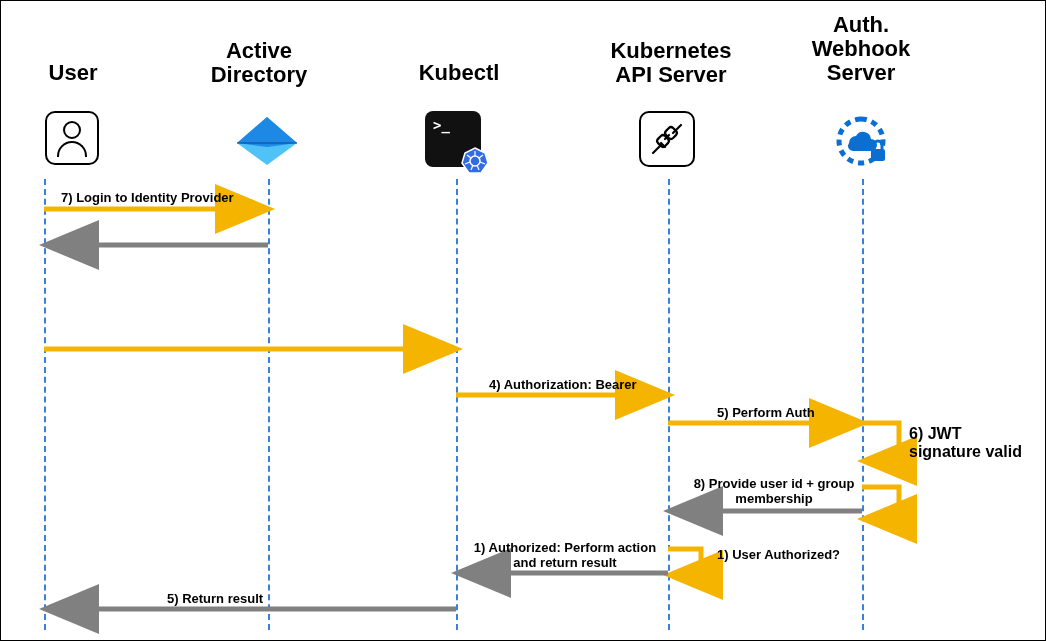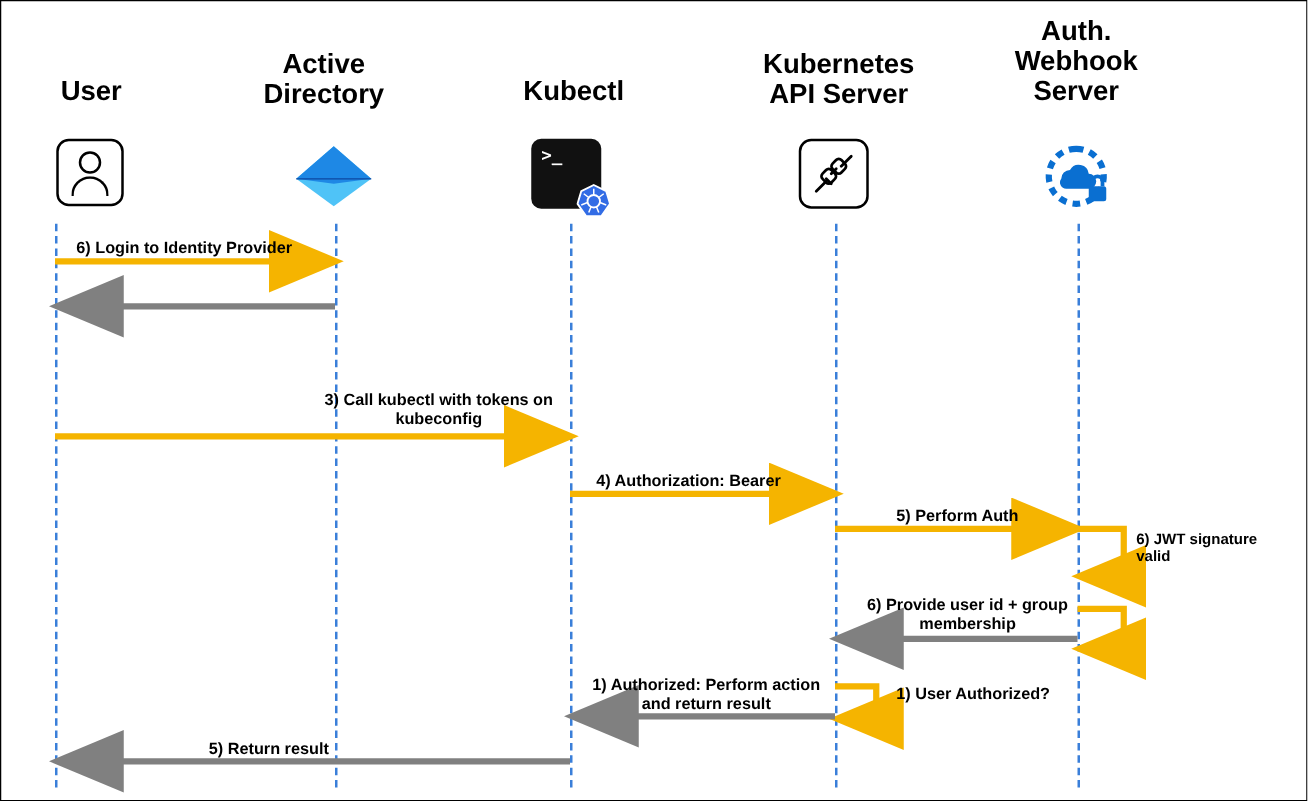--- a/index.html
+++ b/index.html
@@ -38,21 +38,21 @@
     position: absolute;
     font-size: 13px;
     font-weight: 600;
     color: #000;
     white-space: nowrap;
     text-align: center;
   }
   .msg.wrap { white-space: normal; line-height:1.15;}
   .side-note {
     position: absolute;
-    font-size: 12px;
+    font-size: 16px;
     font-weight: 600;
     color: #000;
     line-height: 1.15;
   }
   svg.diagram {
     position: absolute;
     left: 0;
     top: 0;
     width: 1046px;
     height: 641px;
@@ -217,23 +217,22 @@
 
     <line x1="861" y1="510" x2="672" y2="510" stroke="#808080" stroke-width="5" marker-end="url(#ah-gray)"></line>
 
     <path d="M667 548 L700 548 L700 574 L672 574" fill="none" stroke="#f5b400" stroke-width="5" marker-end="url(#ah-orange)"></path>
 
     <line x1="667" y1="572" x2="460" y2="572" stroke="#808080" stroke-width="5" marker-end="url(#ah-gray)"></line>
 
     <line x1="455" y1="608" x2="48" y2="608" stroke="#808080" stroke-width="5" marker-end="url(#ah-gray)"></line>
   </svg>
 
-  <div class="msg" style="left:60px; top:189px;">6) Login to Identity Provider</div>
-  <div class="msg wrap" style="left:250px; top:312px; width:200px;">3) Call kubectl with tokens on kubeconfig</div>
-  <div class="msg" style="left:476px; top:376px;text-align:center;">4) Authorization: Bearer</div>
+  <div class="msg" style="left:60px; top:189px;">7) Login to Identity Provider</div>
+  <div class="msg" style="left:488px; top:376px;text-align:center;">4) Authorization: Bearer</div>
   <div class="msg" style="left:716px; top:404px;">5) Perform Auth</div>
   <div class="side-note" style="left:908px; top:424px; width:120px;">6) JWT signature valid</div>
-  <div class="msg wrap" style="left:688px; top:476px; width:170px;">6) Provide user id + group membership</div>
+  <div class="msg wrap" style="left:688px; top:476px; width:170px;">8) Provide user id + group membership</div>
   <div class="msg" style="left:716px; top:546px;">1) User Authorized?</div>
   <div class="msg wrap" style="left:464px; top:540px; width:200px;">1) Authorized: Perform action and return result</div>
   <div class="msg" style="left:166px; top:590px;">5) Return result</div>
 
 </div>
 
 </body></html>

